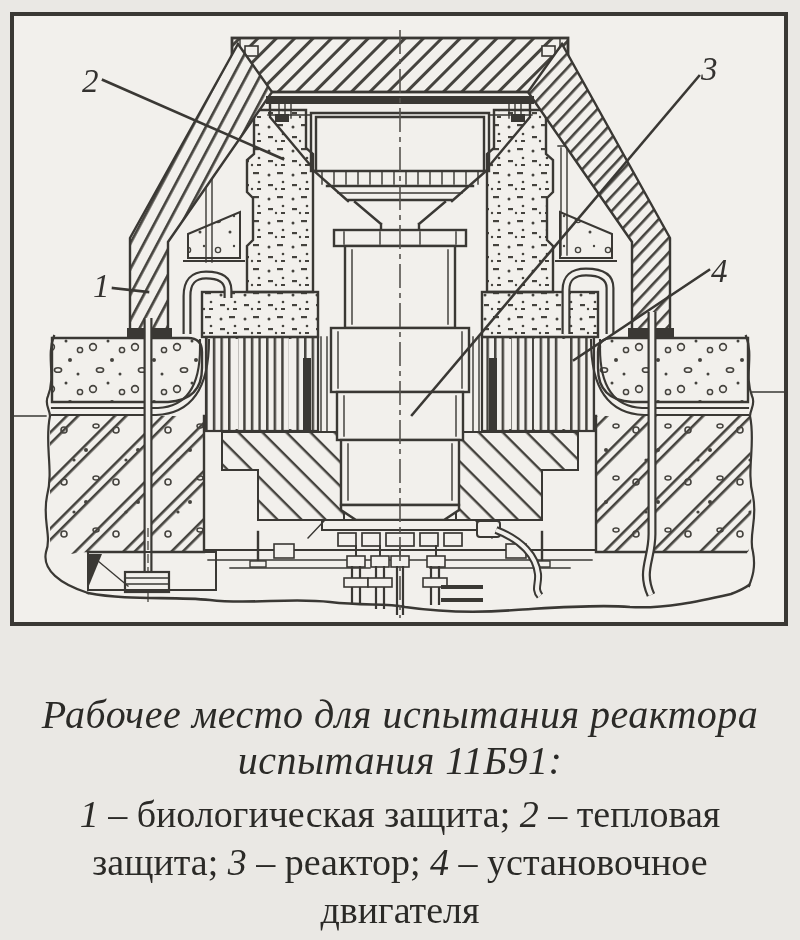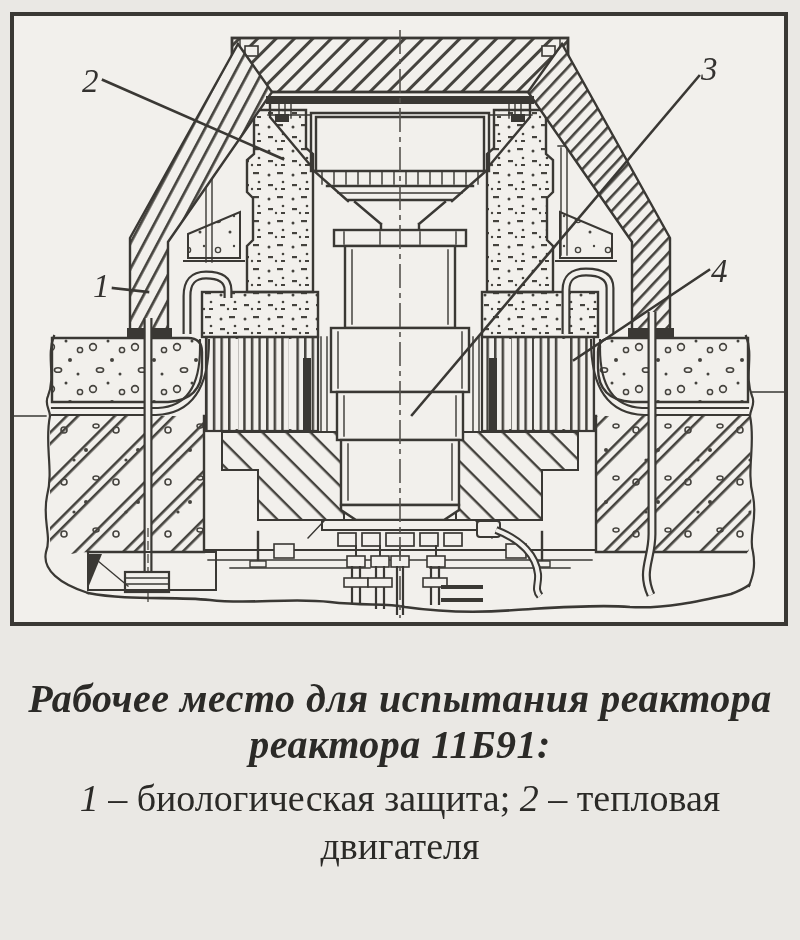--- a/index.html
+++ b/index.html
@@ -18,21 +18,21 @@
   .sl2{stroke:var(--ink);stroke-width:1.4;fill:none;stroke-linecap:square;}
   .fb{fill:var(--paper_light);}
   .fi{fill:var(--ink);stroke:none;}
   .tube-o{stroke:var(--ink);fill:none;stroke-width:9;stroke-linecap:butt;}
   .tube-i{stroke:var(--paper_light);fill:none;stroke-width:4.6;stroke-linecap:butt;}
   .axis{stroke:#55534e;stroke-width:1.6;fill:none;stroke-dasharray:24 5 5 5;}
   .axis2{stroke:#55534e;stroke-width:1.4;fill:none;stroke-dasharray:9 4;}
   text.callout{font-family:"Liberation Serif",serif;font-style:italic;font-size:33px;fill:#343230;}
   
   .caption{position:absolute;left:0;top:676px;width:800px;text-align:center;color:var(--text);}
-  .cap-title{font-style:italic;font-weight:bold;font-size:40px;line-height:46px;letter-spacing:.5px;}
+  .cap-title{font-style:italic;font-weight:normal;font-size:40px;line-height:46px;letter-spacing:.5px;margin-top:16px;}
   .cap-legend{font-size:38px;line-height:48px;margin-top:6px;}
   .cap-legend .it{font-style:italic;}
 </style>
 </head>
 <body>
 
 <div class="page">
 
   <div class="figure-wrap">
   <svg viewBox="0 0 800 640" width="800" height="640">
@@ -303,21 +303,22 @@
     <text class="callout" x="701" y="80">3</text>
     <text class="callout" x="711" y="282">4</text>
 
     <rect x="12" y="14" width="774" height="610" fill="none" stroke="#3a3834" stroke-width="4"></rect>
   </svg>
   </div>
 
   <div class="caption">
     <div class="cap-title">
       <div>Рабочее место для испытания реактора</div>
-      <div>реактора 11Б91:</div>
+      <div>испытания 11Б91:</div>
     </div>
     <div class="cap-legend">
         <div class="legend-line"><span class="it">1 </span><span>– биологическая защита; </span><span class="it">2 </span><span>– тепловая</span></div>
+        <div class="legend-line"><span>защита; </span><span class="it">3 </span><span>– реактор; </span><span class="it">4 </span><span>– установочное</span></div>
         <div class="legend-line"><span>двигателя</span></div>
       </div>
   </div>
 
 </div>
 
 </body></html>

